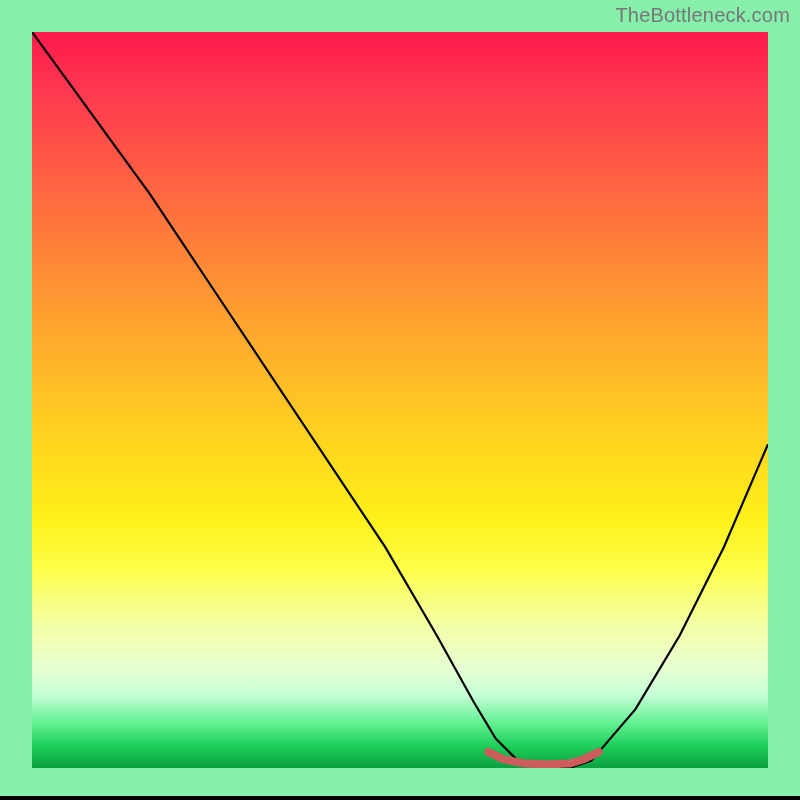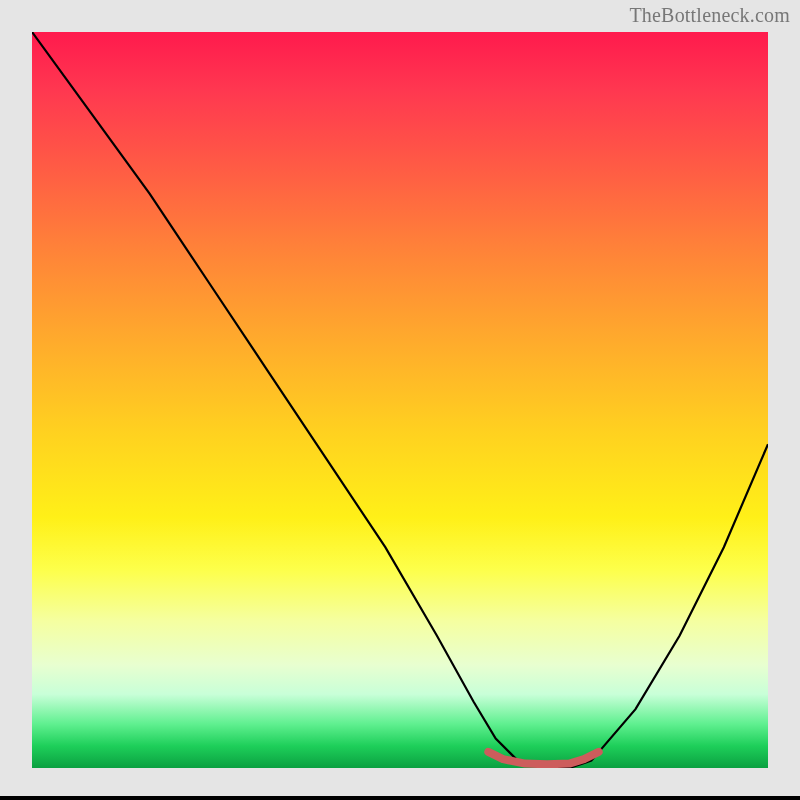--- a/index.html
+++ b/index.html
@@ -8,22 +8,21 @@
     width: 800px;
     height: 800px;
     background: #000;
     overflow: hidden;
     font-family: Arial, Helvetica, sans-serif;
   }
   .frame {
     position: relative;
     width: 800px;
     height: 796px;
-    background: #e5e5e5;
-    font-family: Liberation Serif, serif;
+    background: #86efac;
   }
   .plot-area {
     position: absolute;
     left: 32px;
     top: 32px;
     width: 736px;
     height: 736px;
     background: linear-gradient(to bottom,
       #ff1a4d 0%,
       #ff3850 8%,

